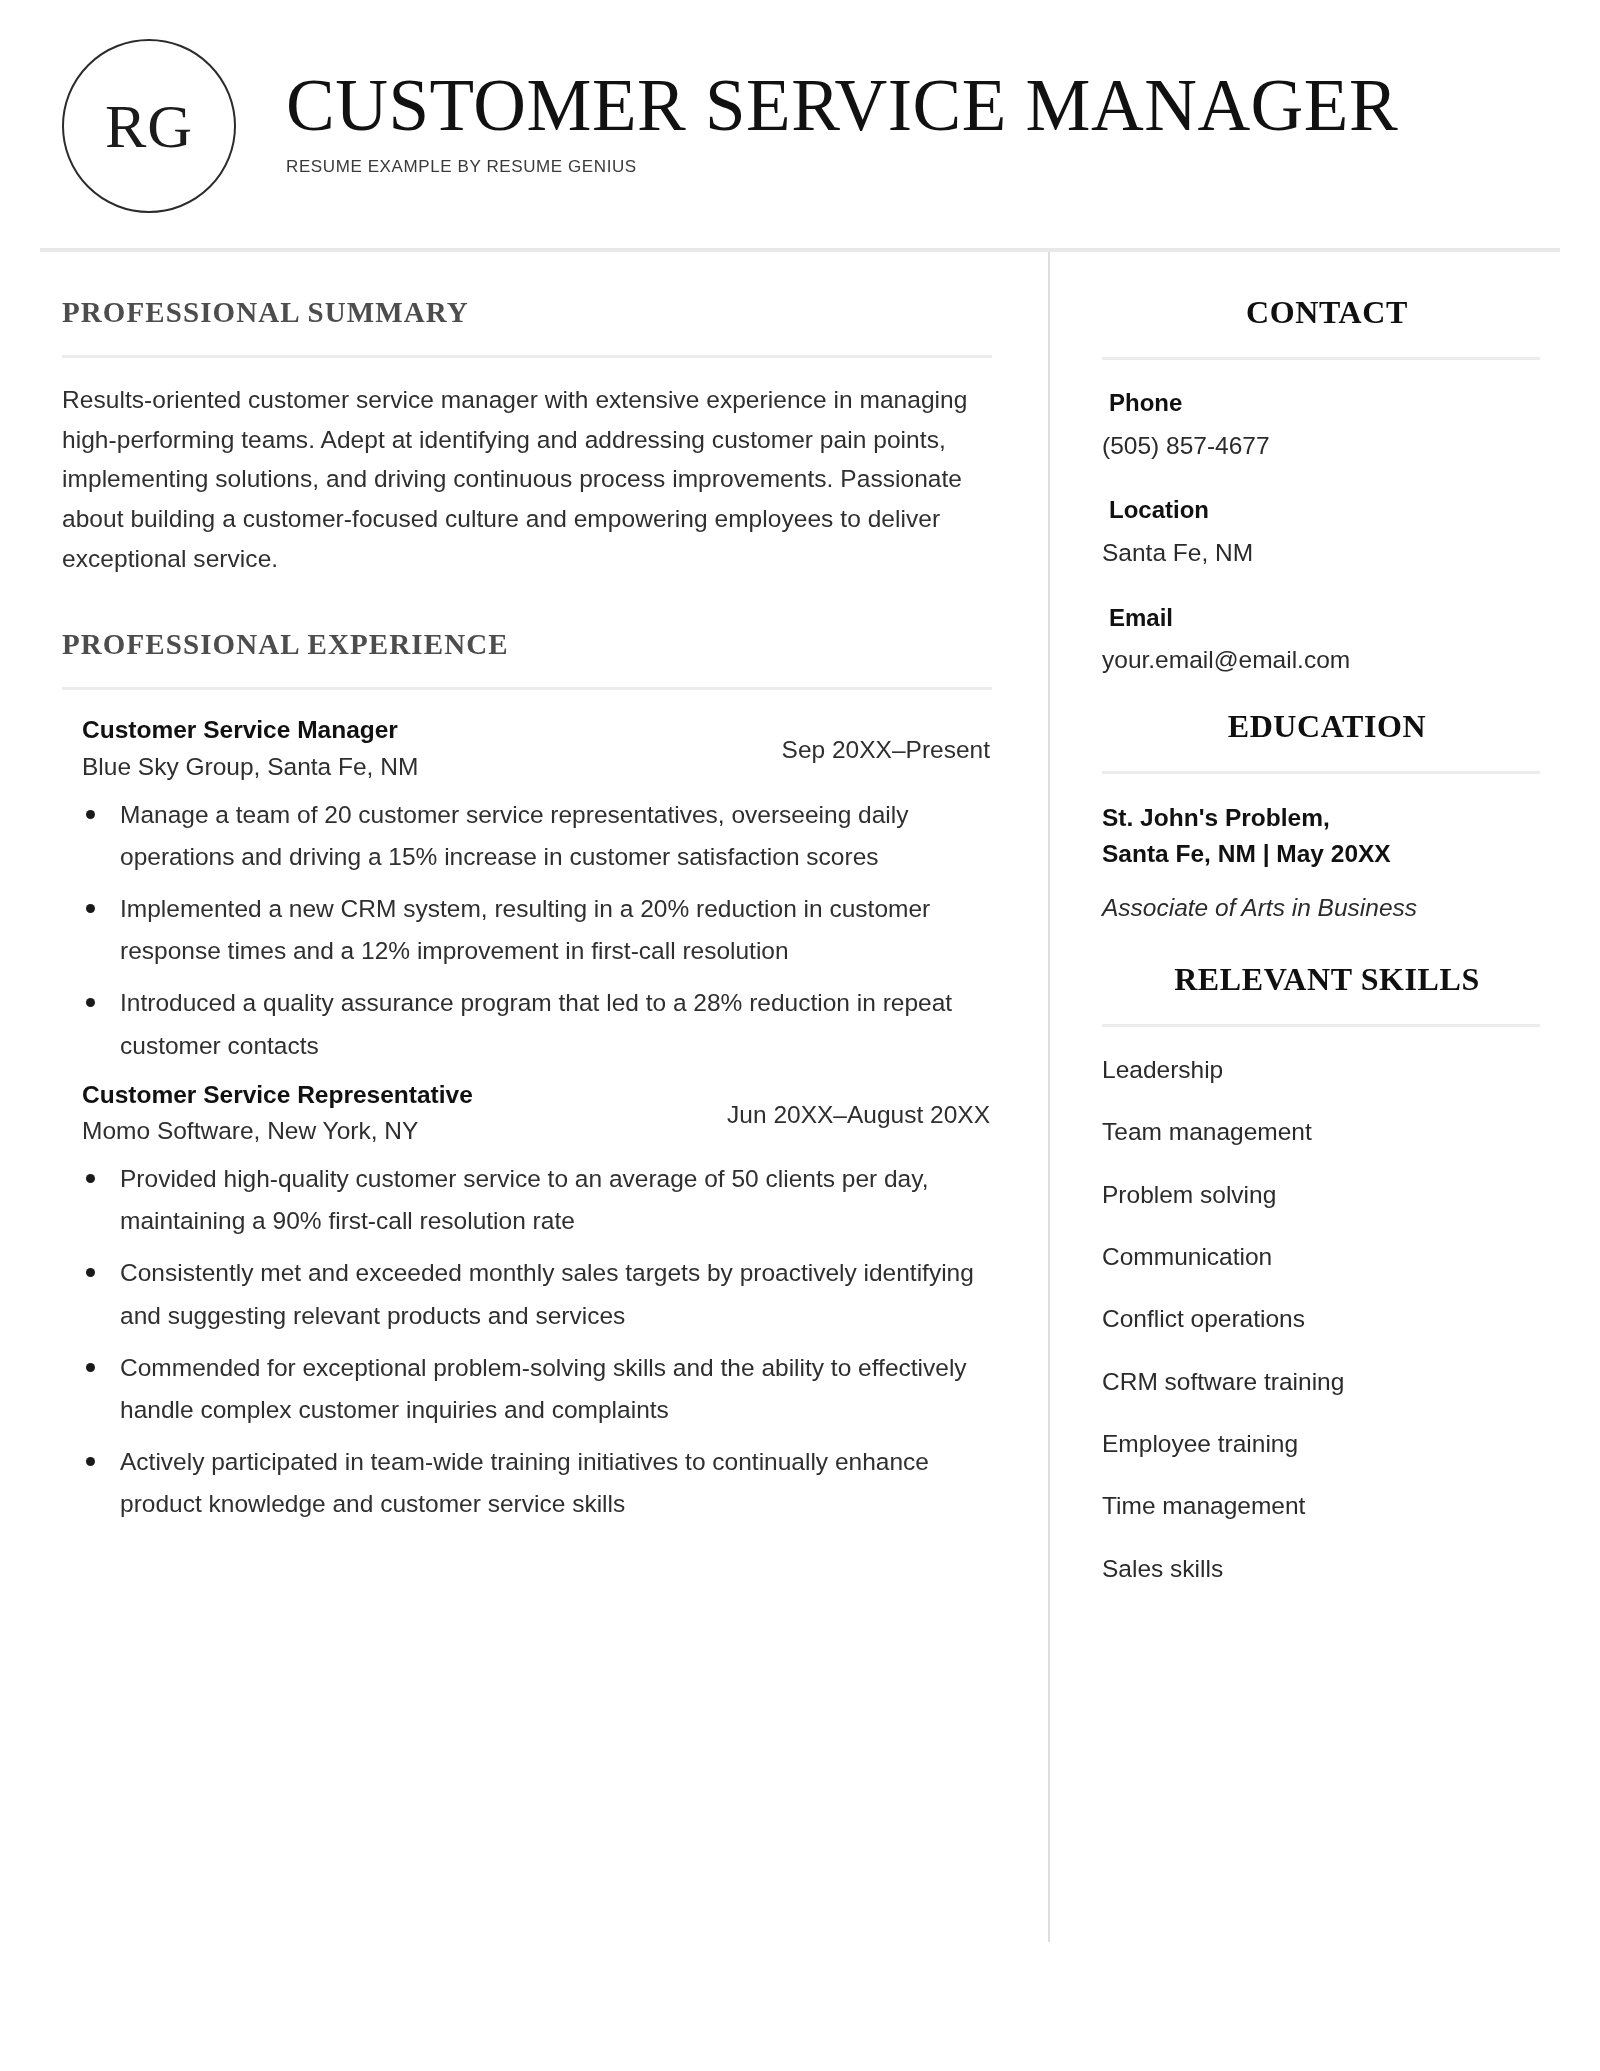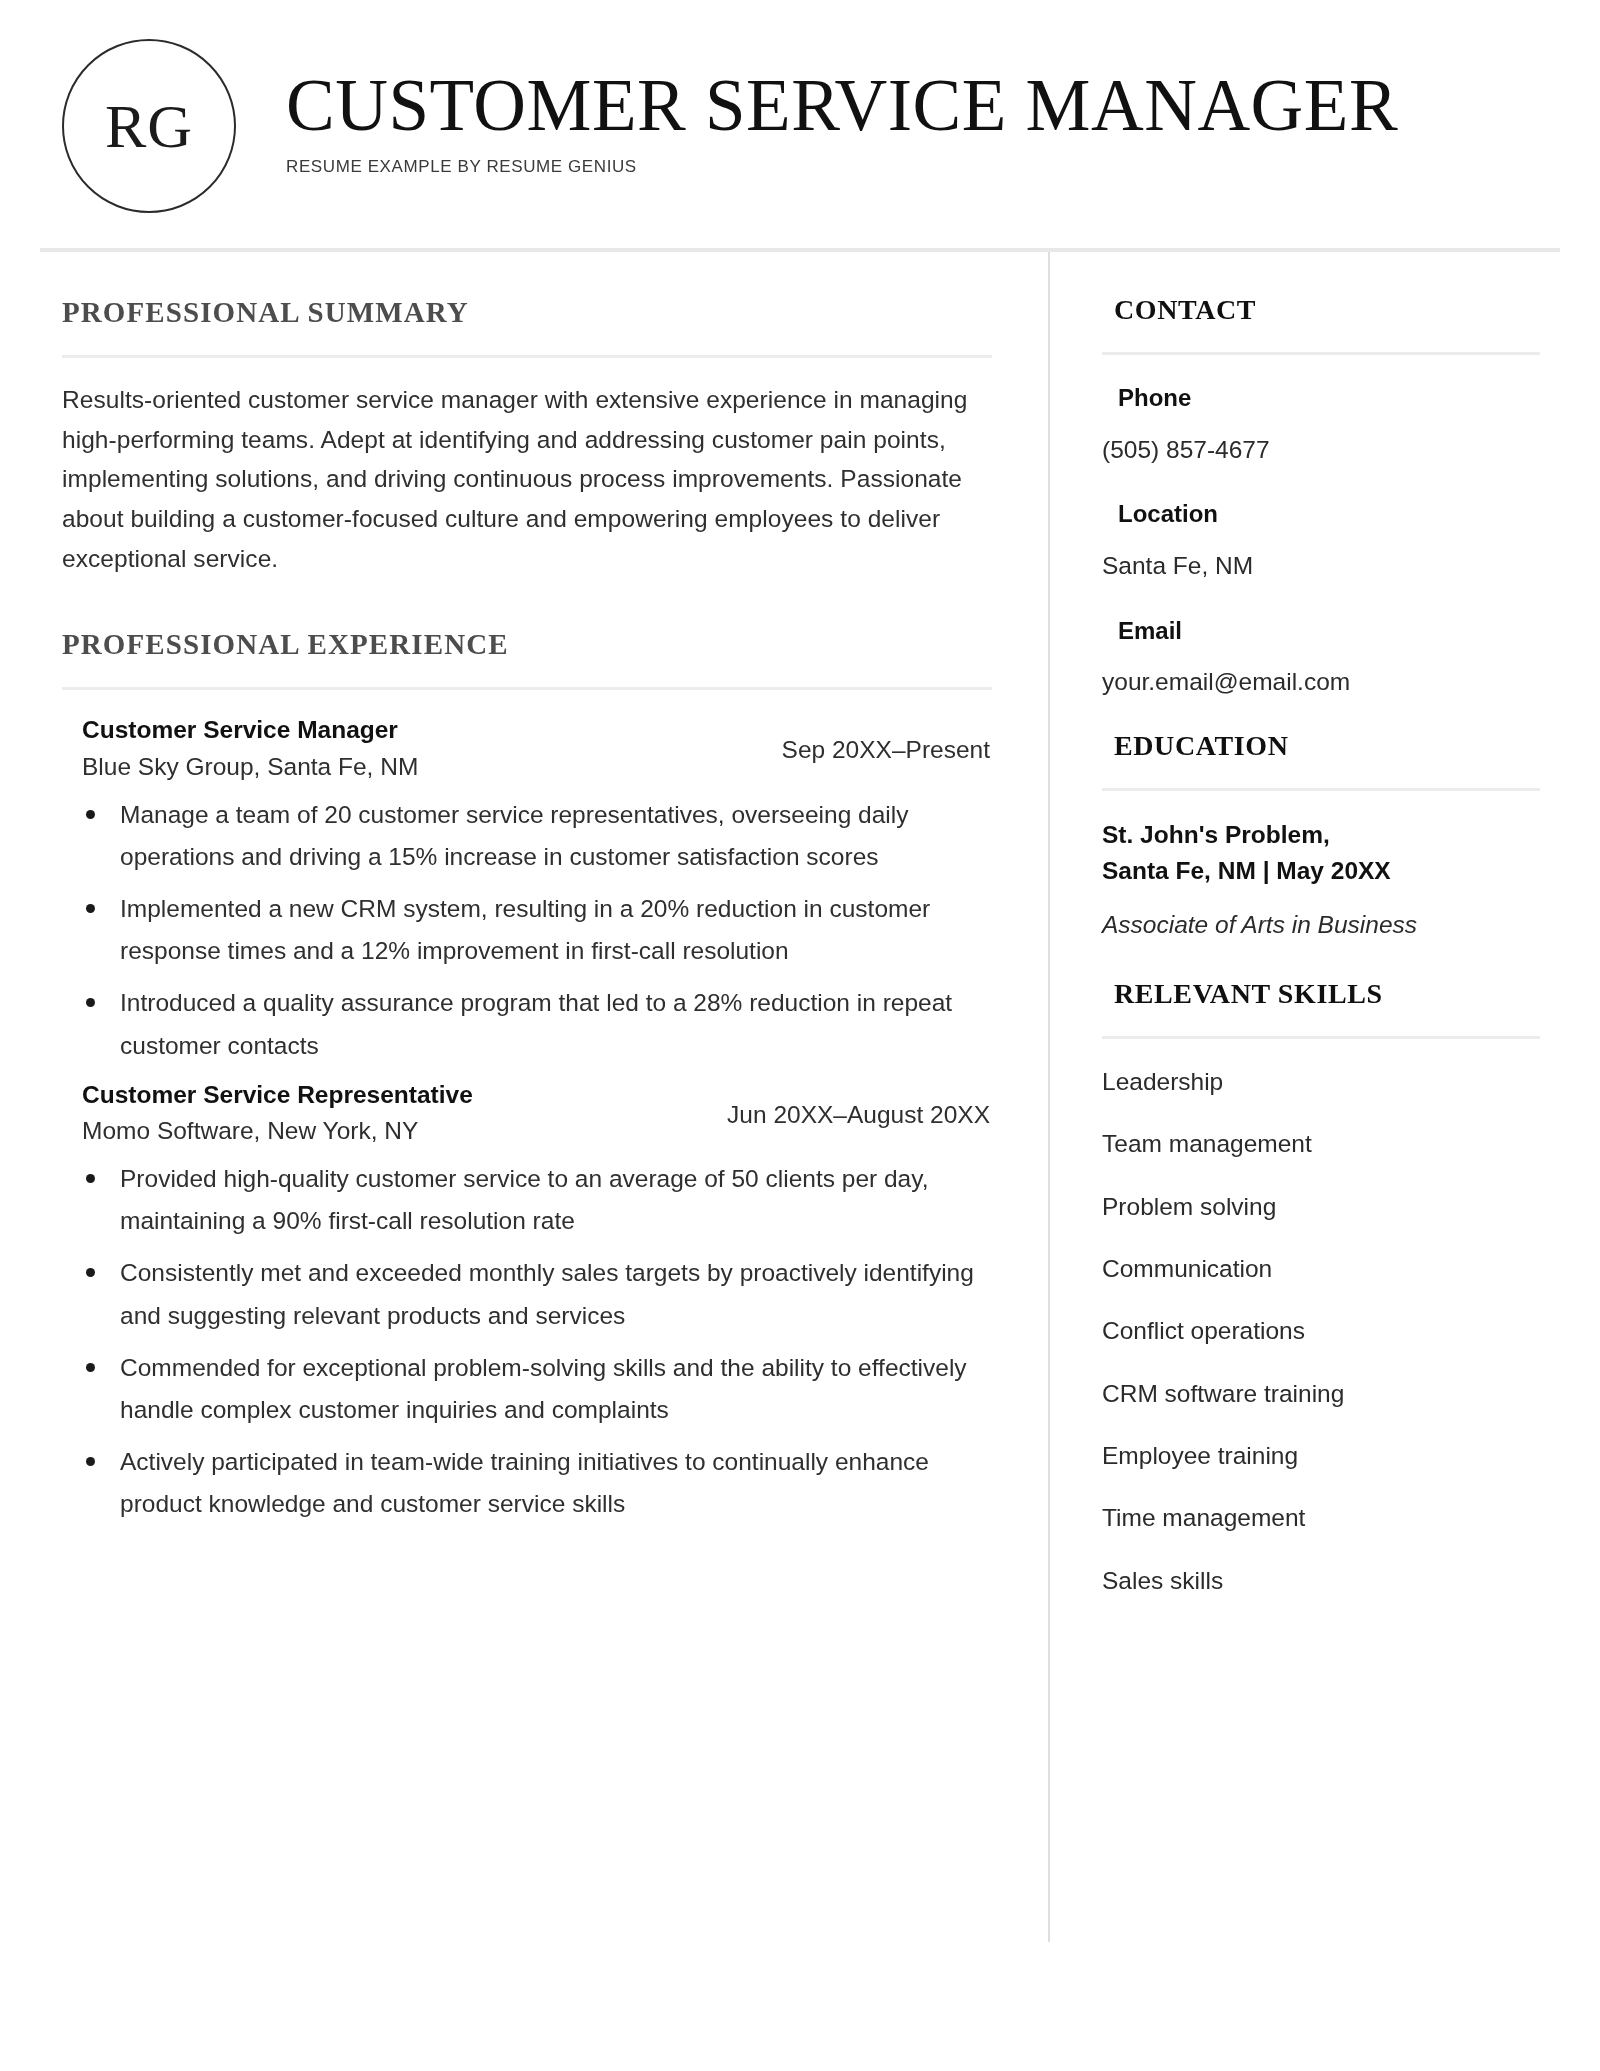--- a/index.html
+++ b/index.html
@@ -124,24 +124,25 @@
   }
   .rule {
     height: 3px;
     background: #ececec;
     width: 100%;
     margin: 0 0 22px 0;
   }
   .sec-head-right {
     font-family: "Liberation Serif", serif;
     font-weight: 700;
-    font-size: 28px;
+    font-size: 32px;
     letter-spacing: 0.6px;
     color: #101010;
     margin: 0 0 26px 12px;
+    text-align: center;
   }
   .rule-right {
     height: 3px;
     background: #ececec;
     width: 100%;
     margin: 0 0 26px 0;
   }
 
   
   .summary-text {
@@ -207,21 +208,21 @@
     border-radius: 50%;
   }
 
   
   .contact-group { margin-bottom: 30px; }
   .contact-label {
     font-size: 24px;
     font-weight: 700;
     color: #111111;
     line-height: 1.45;
-    margin: 16px;
+    margin: 7px;
   }
   .contact-value {
     font-size: 24.5px;
     color: #2b2b2b;
     line-height: 1.45;
     margin: 0;
   }
   .edu-school {
     font-size: 24.5px;
     font-weight: 700;

